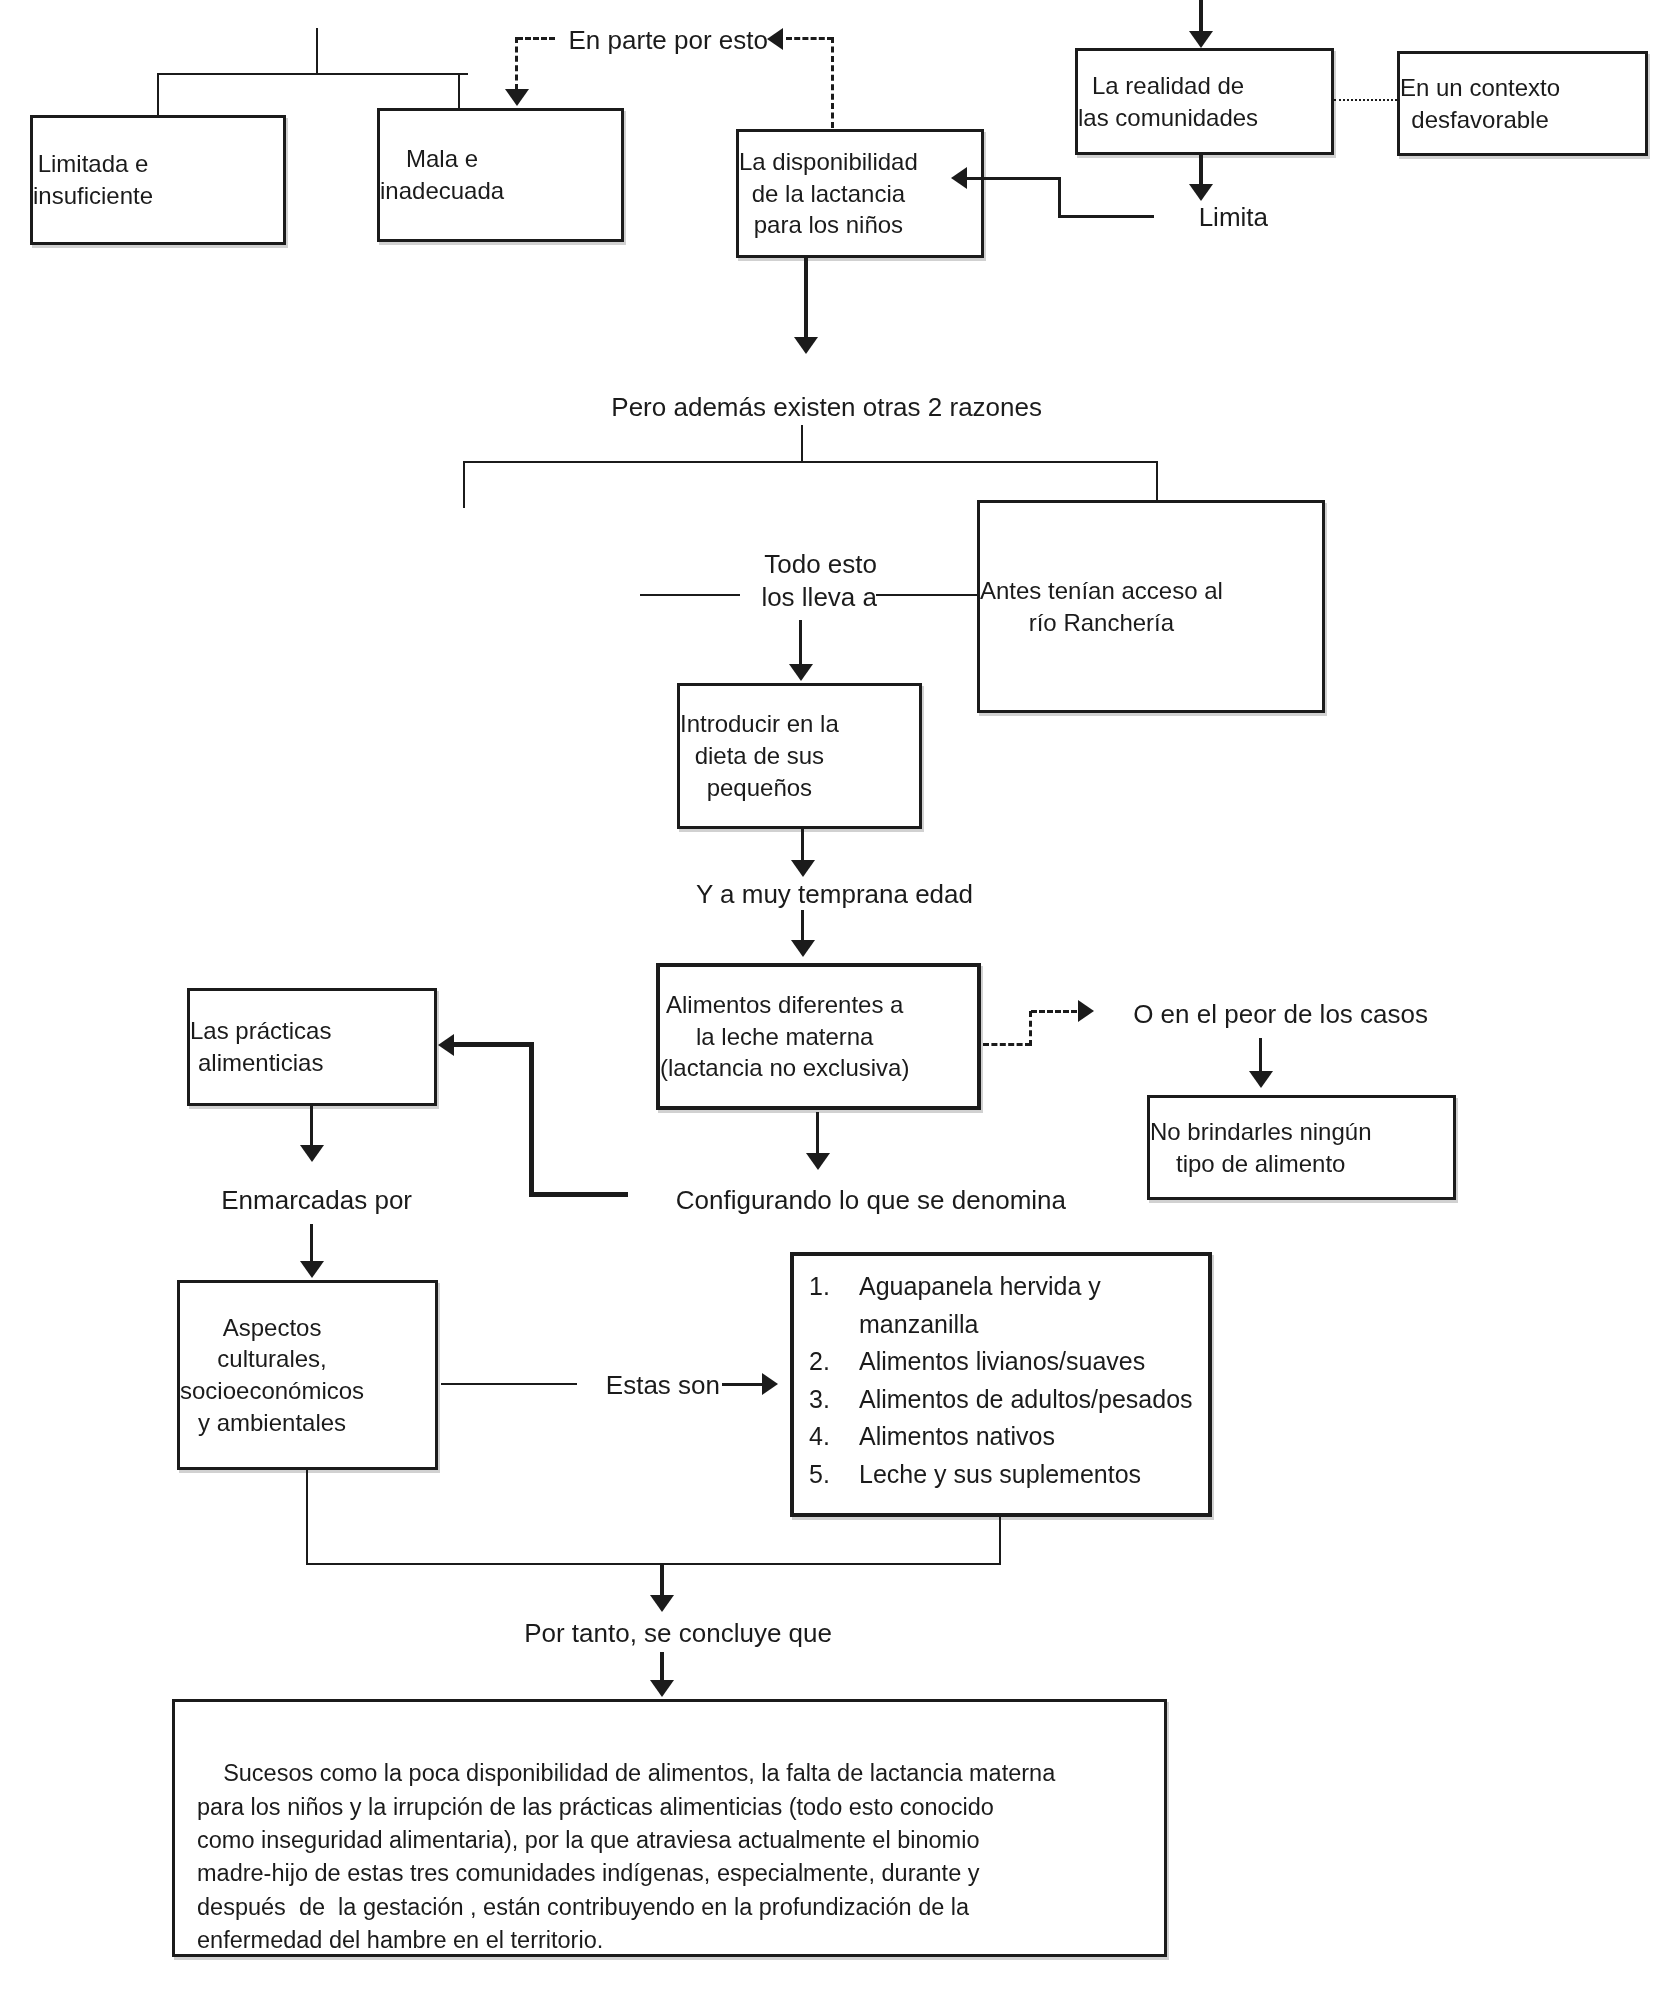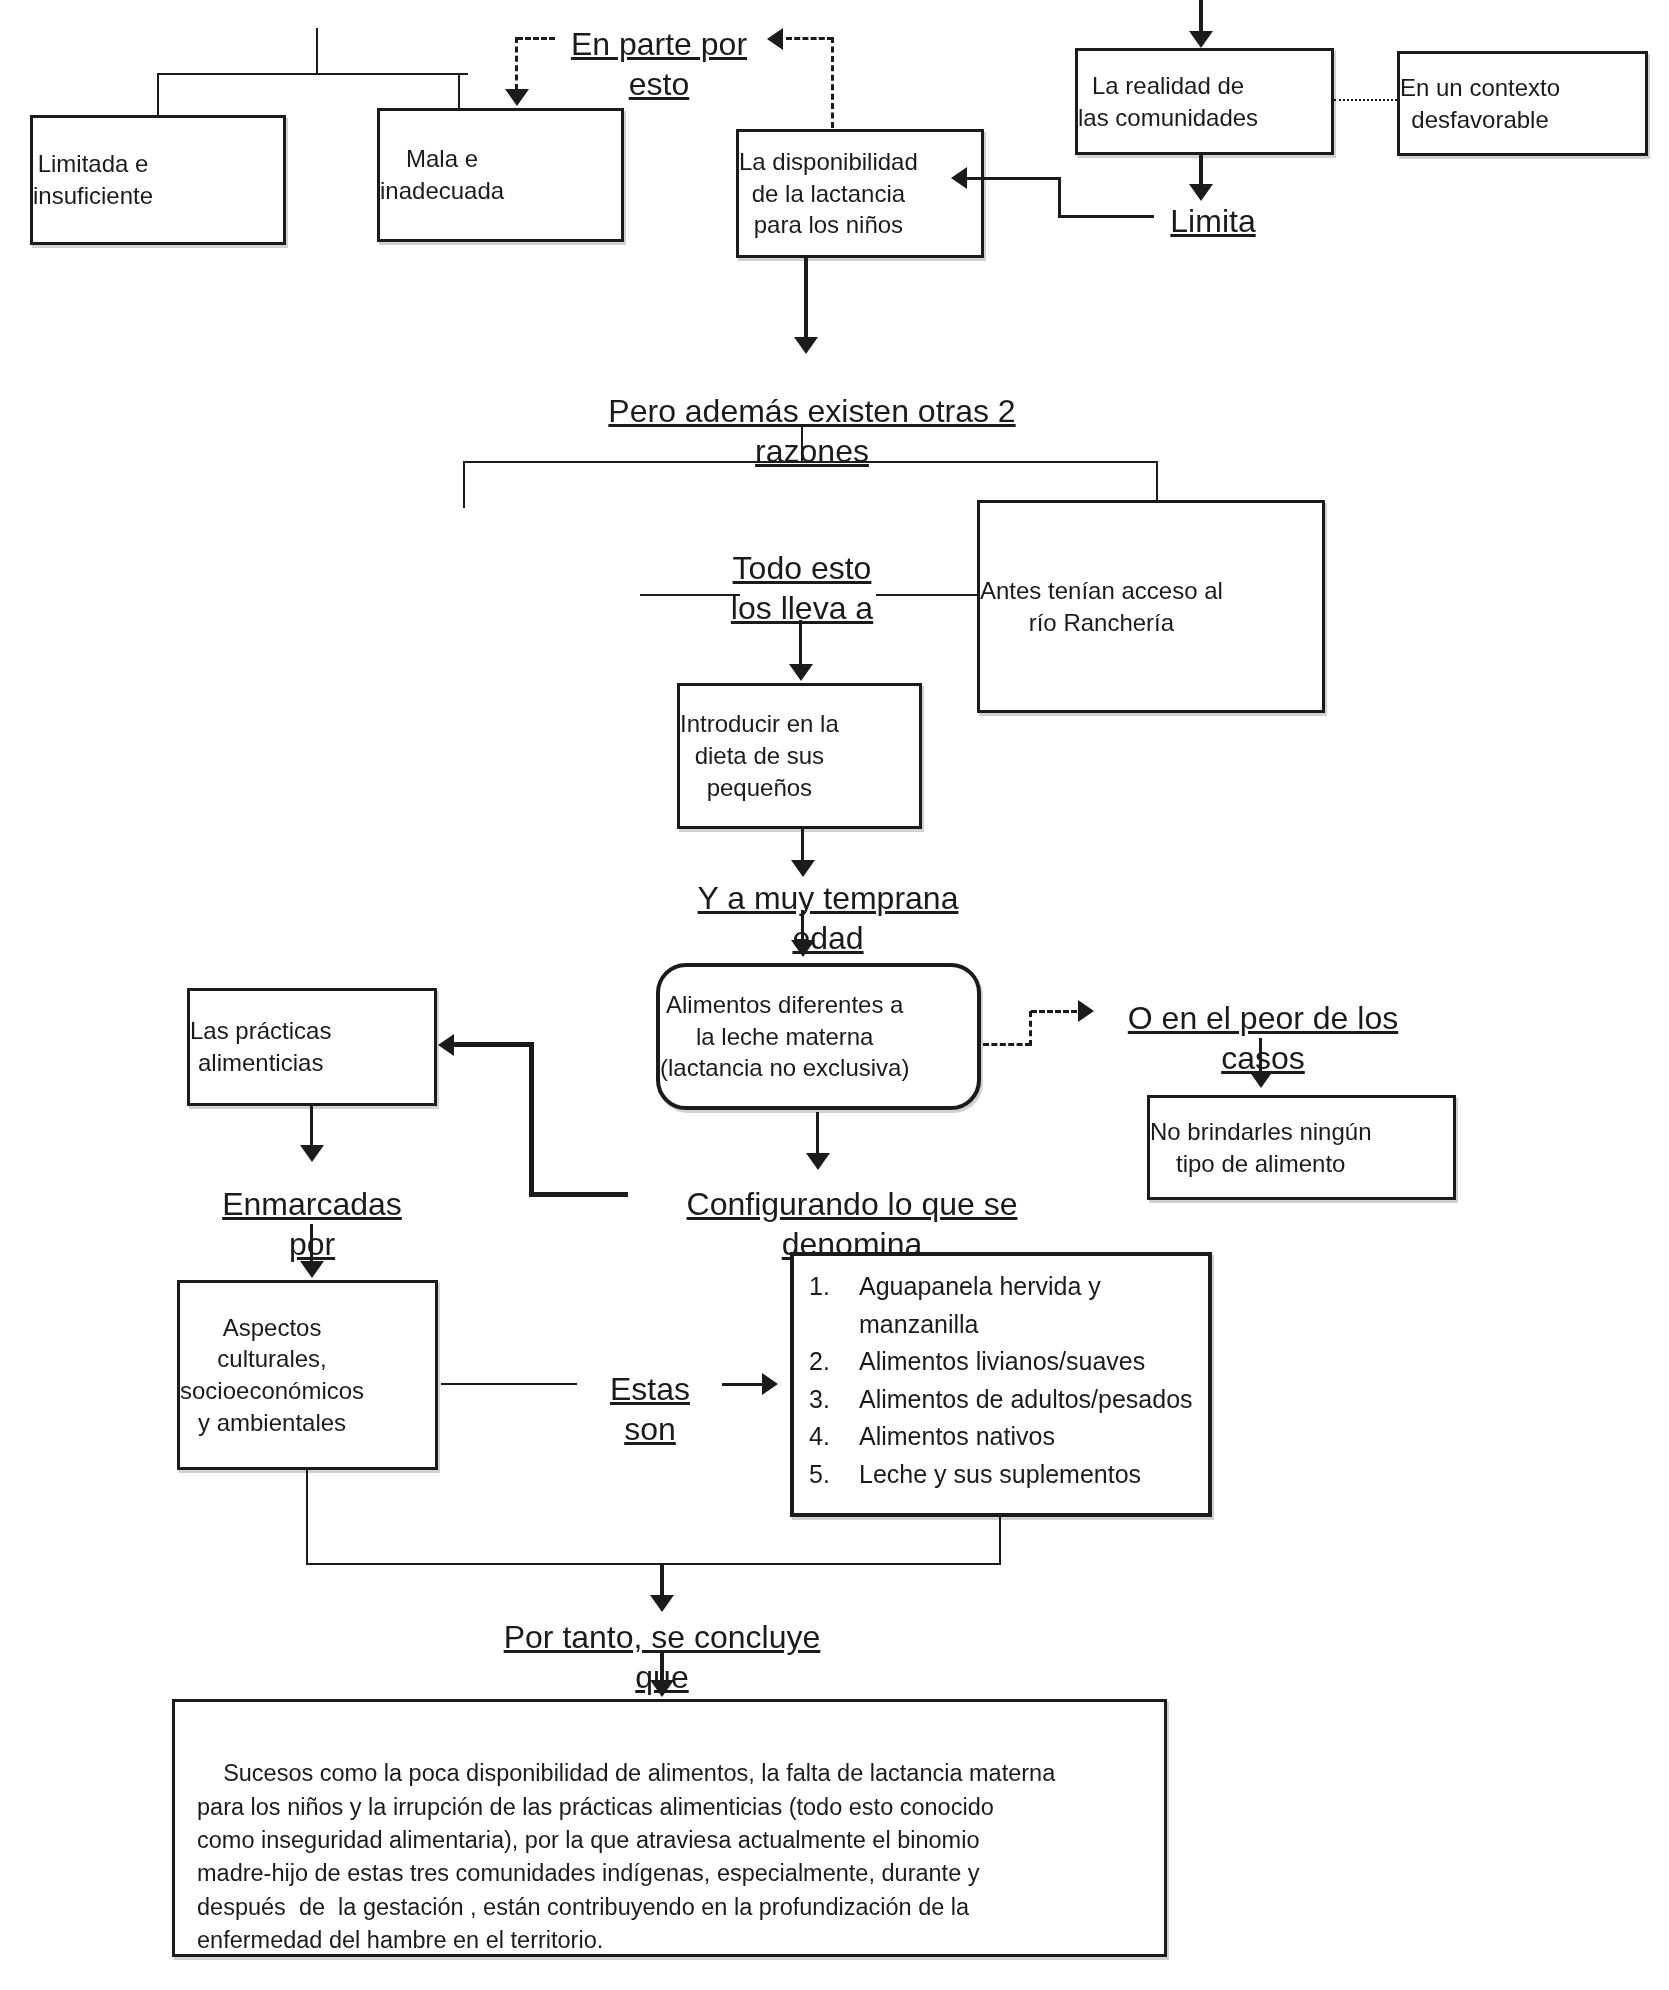--- a/index.html
+++ b/index.html
@@ -15,27 +15,26 @@
     position:absolute;
     background:#ffffff;
     border:3px solid #1b1b1b;
     box-shadow:2px 3px 0 rgba(0,0,0,.18);
     display:flex;align-items:center;justify-content:flex-start;
     text-align:center;
     font-size:24px;line-height:1.32;
     white-space:pre-line;
     box-sizing:border-box;
   }
-  .node.heavy{border-width:4px;border-radius:30px;}
+  .node.heavy{border-width:4px;}
   .lbl{
     position:absolute;
-    text-align:center;
-    font-size:32px;line-height:1.25;
+    text-align:right;
+    font-size:26px;line-height:1.25;
     white-space:pre-line;
-    text-decoration:underline;
   }
   .ln{position:absolute;background:#1b1b1b;}
   .dh{position:absolute;height:0;border-top:3px dashed #1b1b1b;}
   .dv{position:absolute;width:0;border-left:3px dashed #1b1b1b;}
   .dot{position:absolute;height:0;border-top:2px dotted #1b1b1b;}
   .ah{position:absolute;width:0;height:0;}
   .ah-d{border-left:12px solid transparent;border-right:12px solid transparent;border-top:17px solid #1b1b1b;}
   .ah-l{border-top:11px solid transparent;border-bottom:11px solid transparent;border-right:16px solid #1b1b1b;}
   .ah-r{border-top:11px solid transparent;border-bottom:11px solid transparent;border-left:16px solid #1b1b1b;}
   .listbox{

